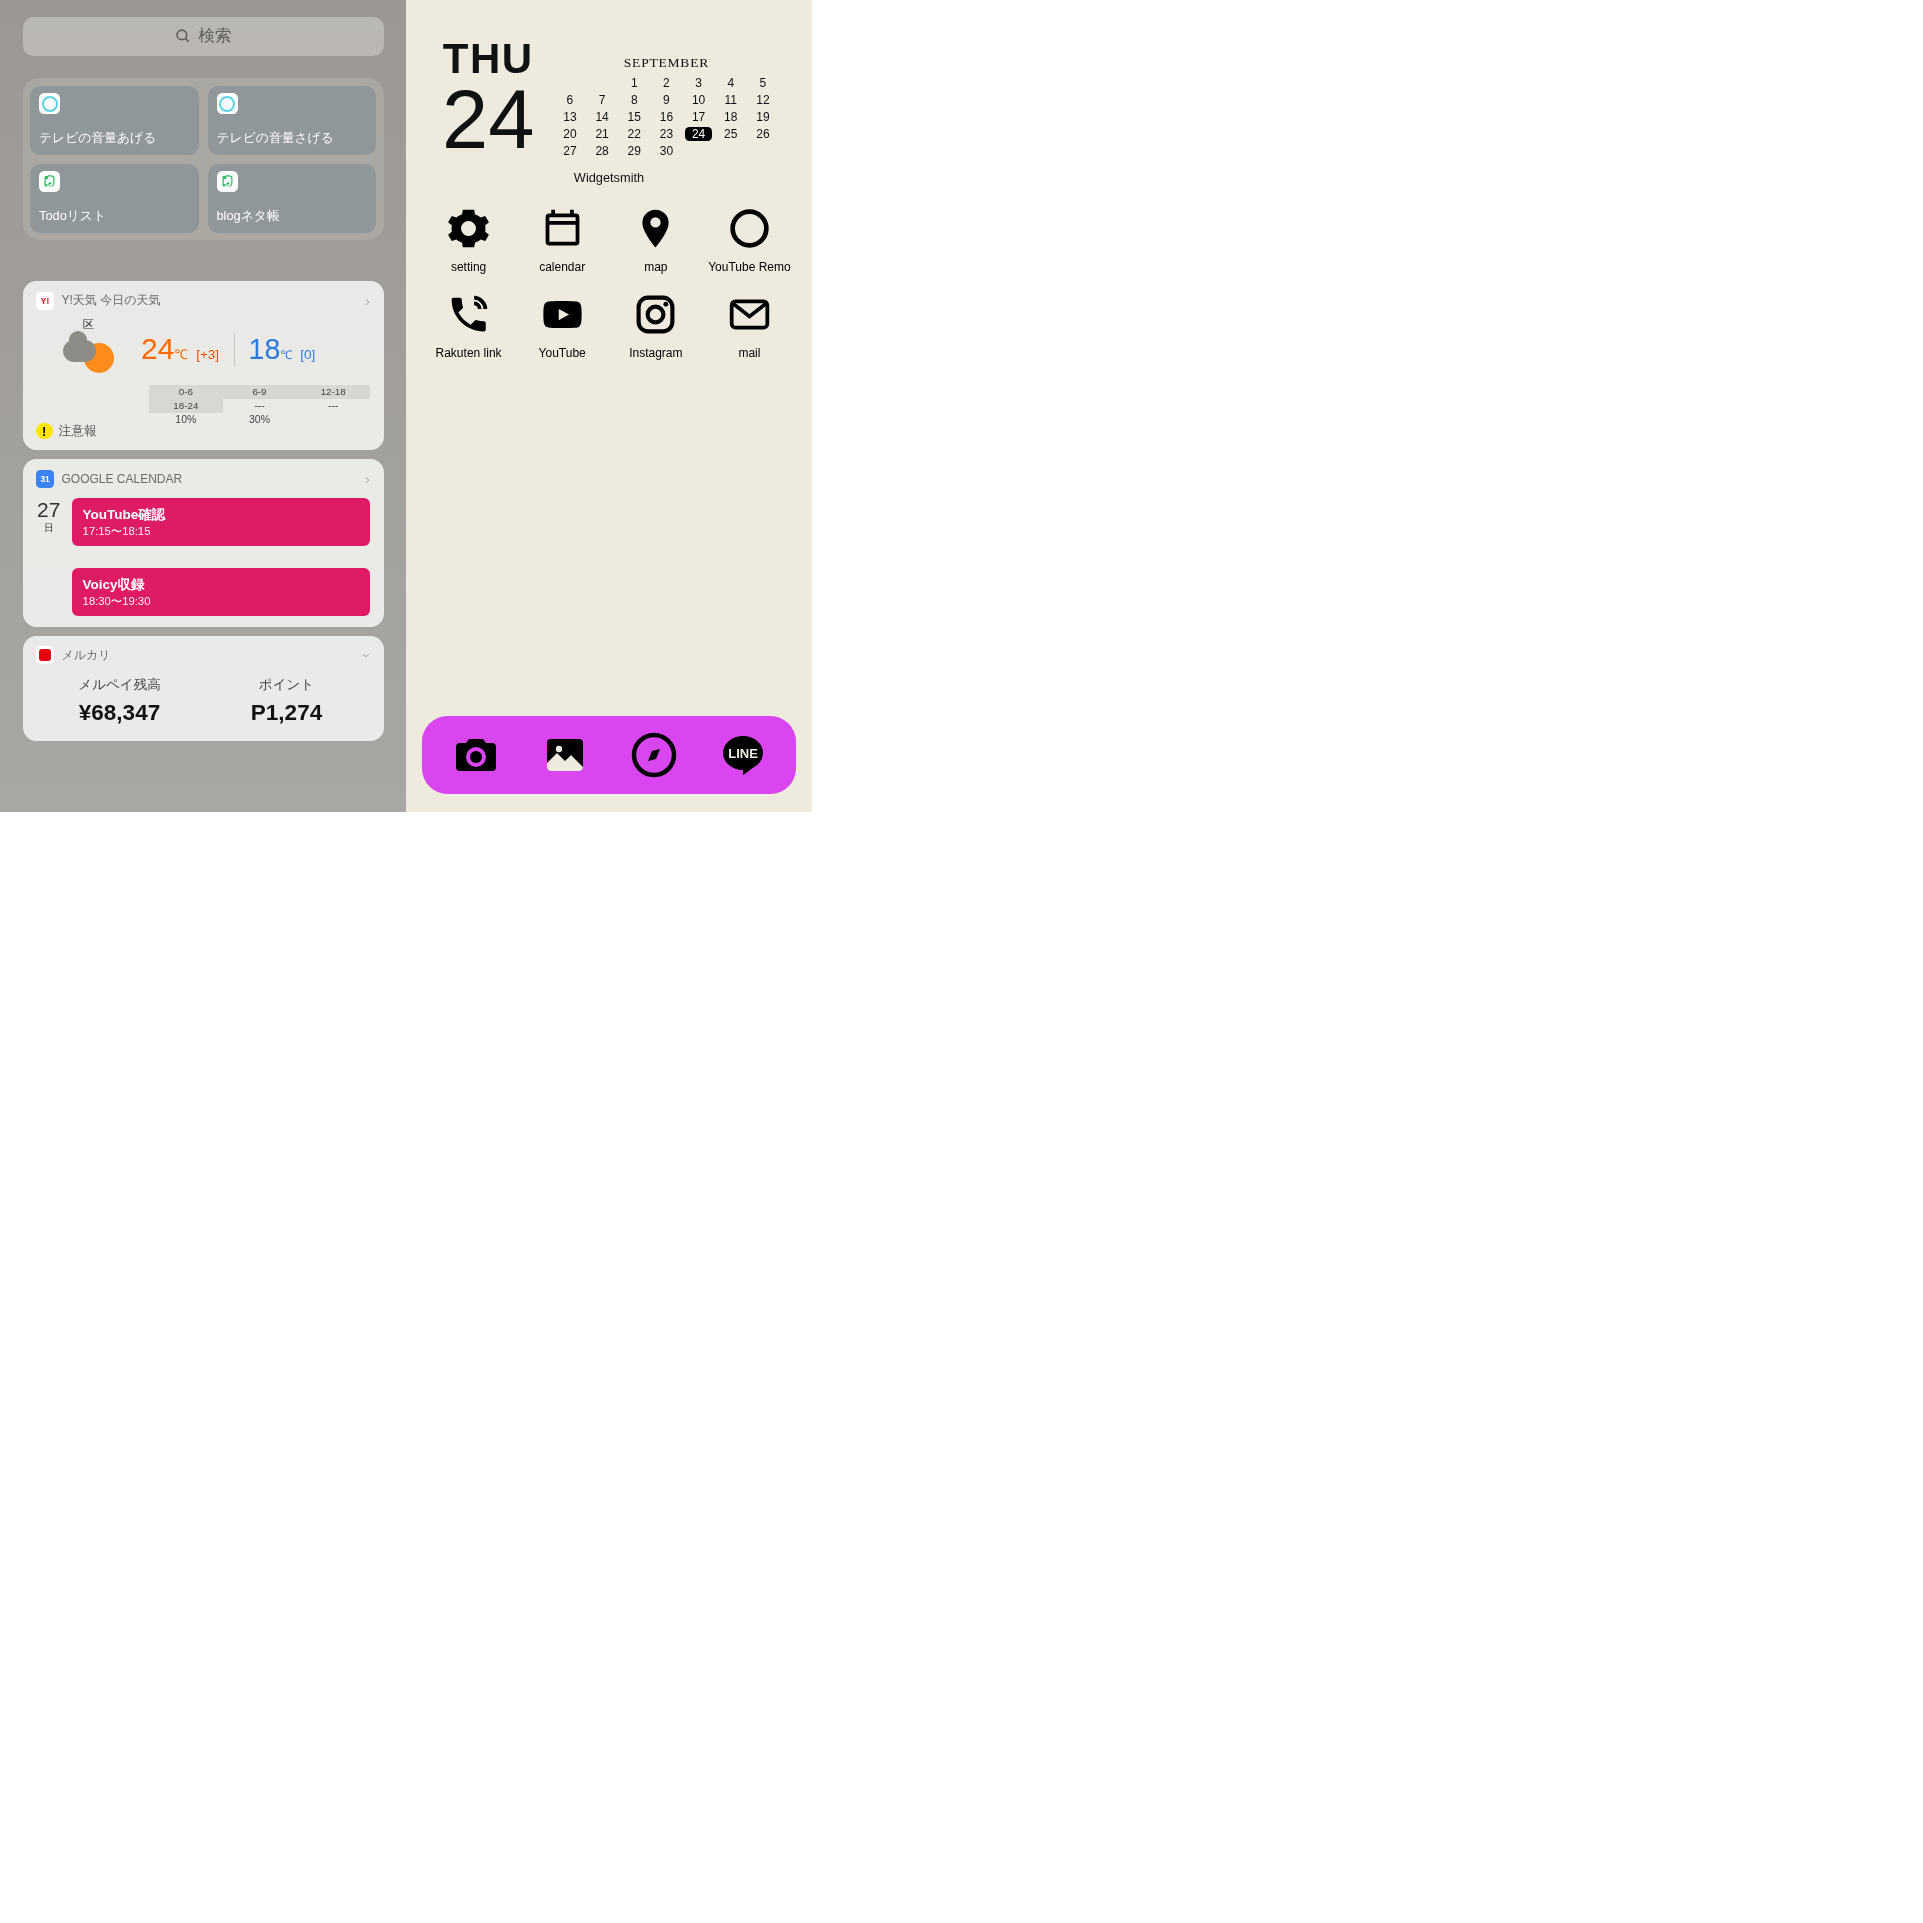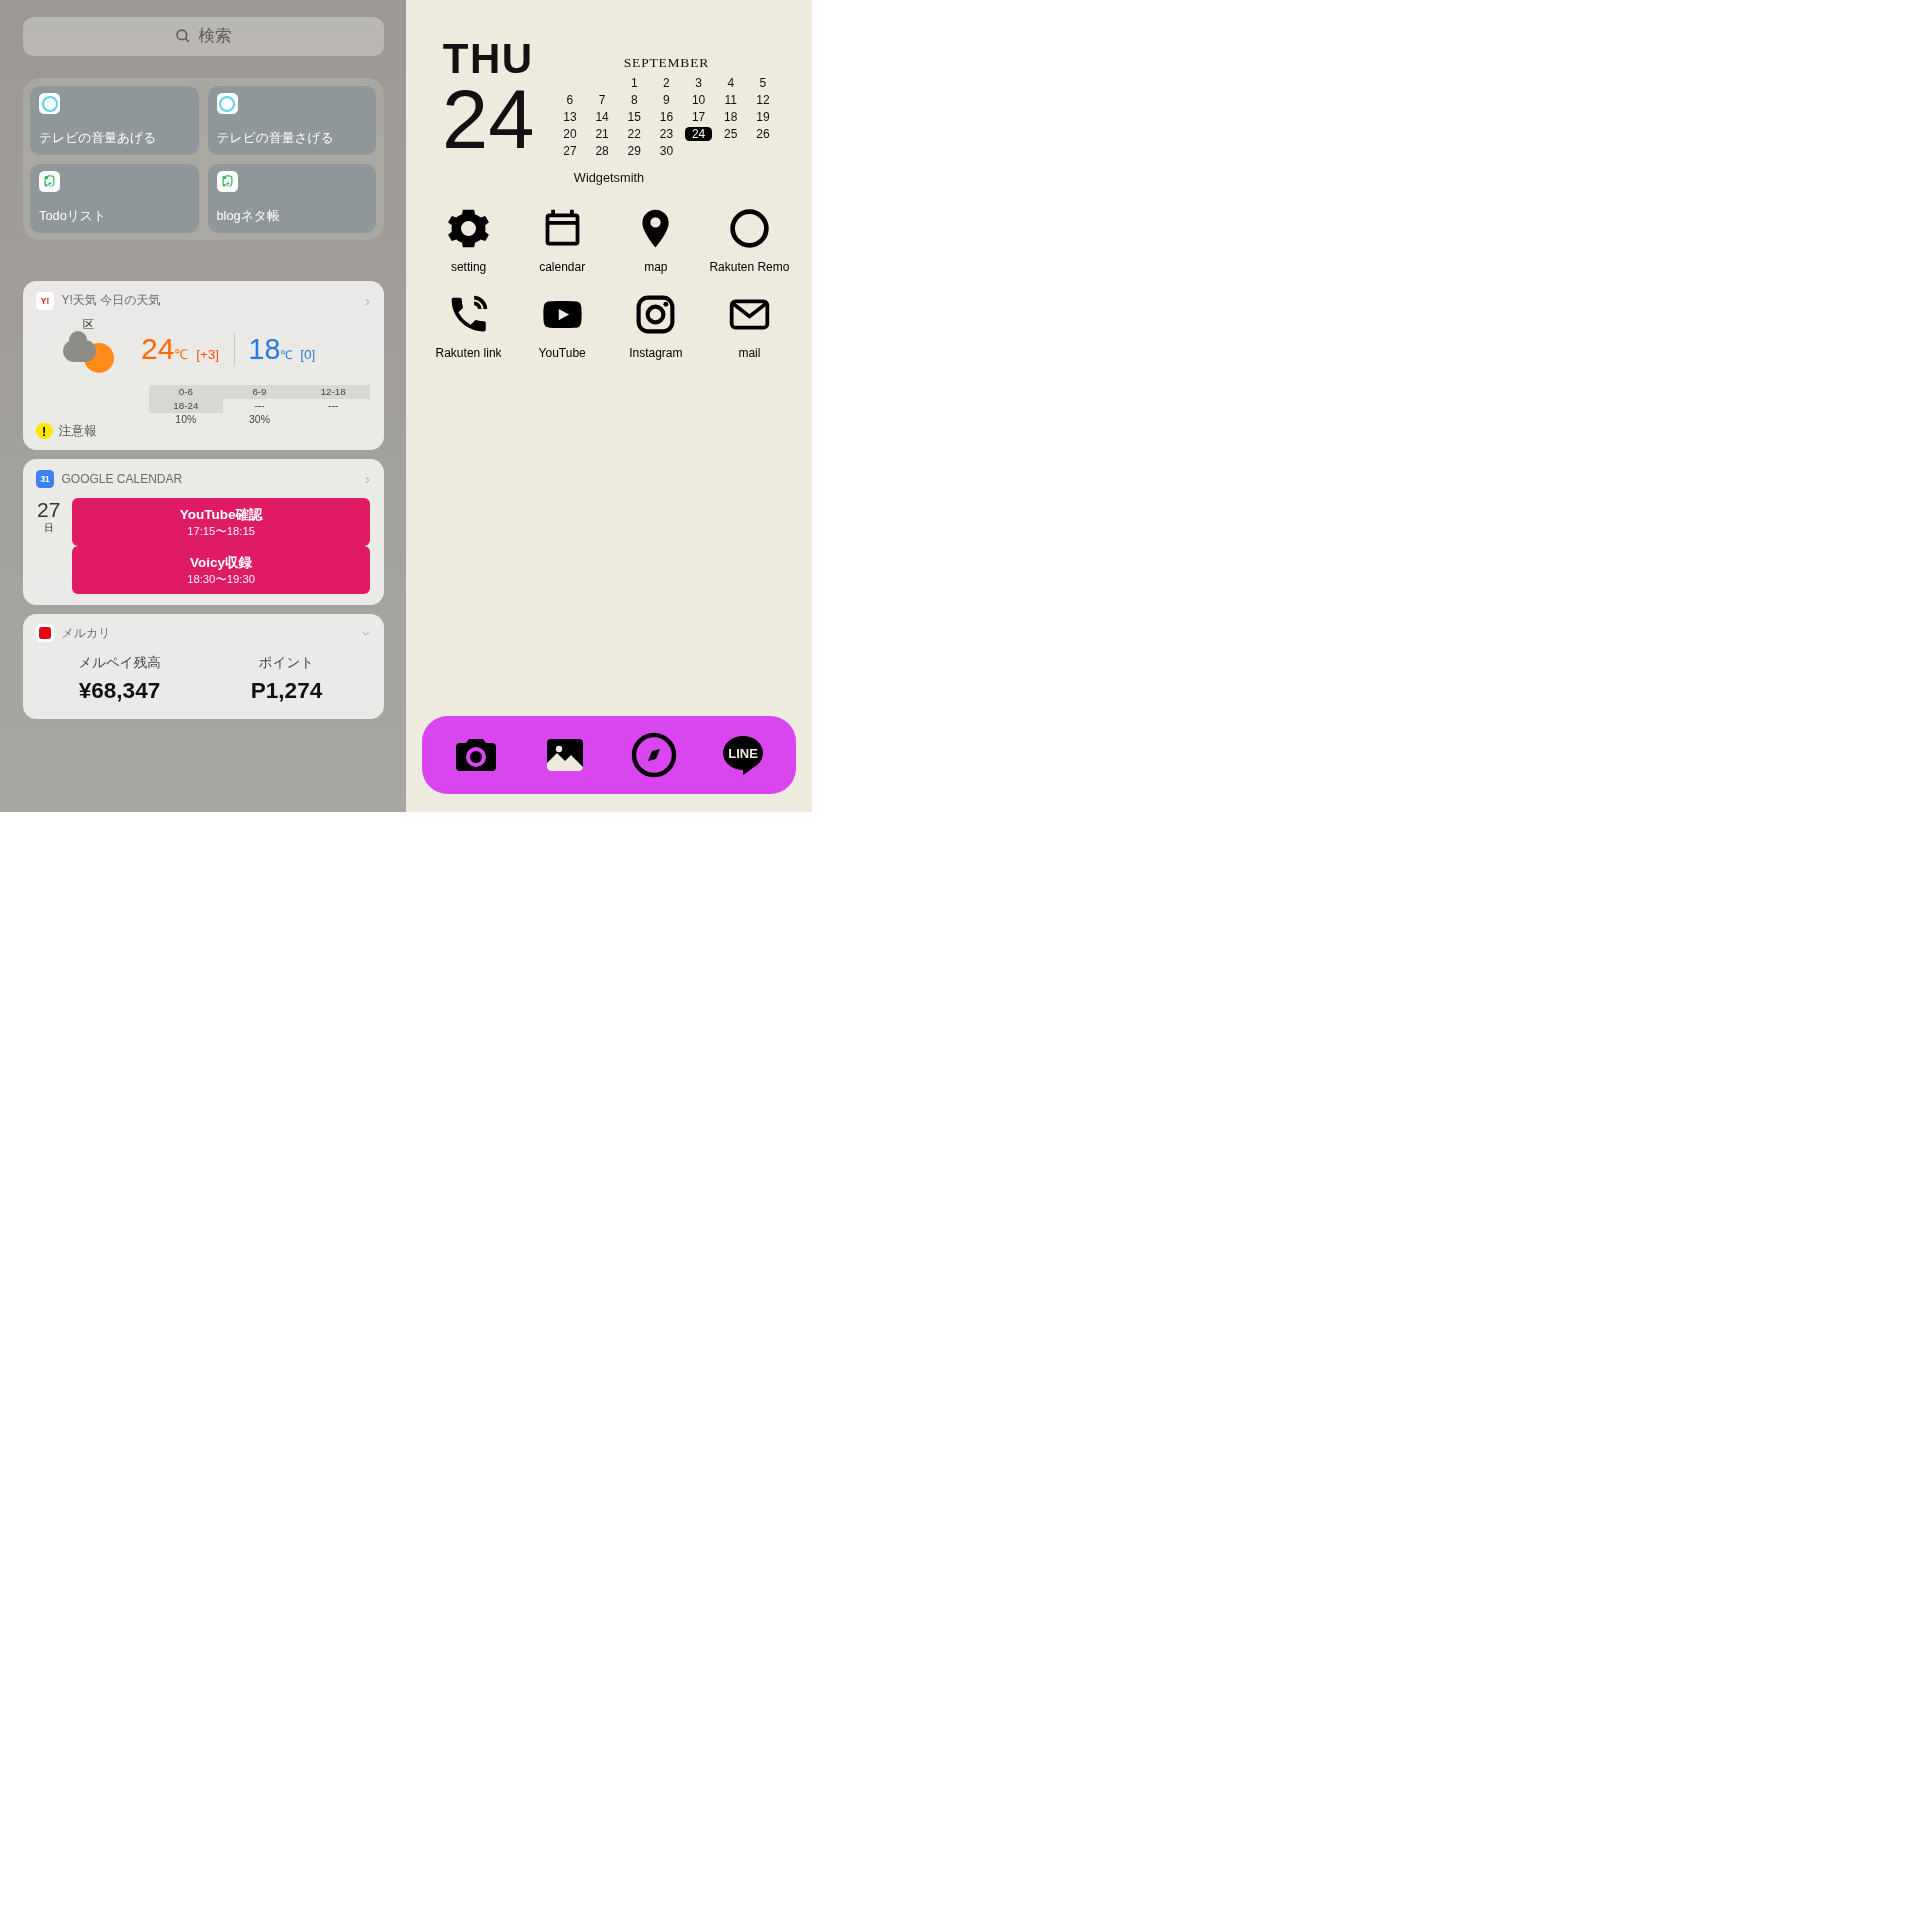--- a/index.html
+++ b/index.html
@@ -46,21 +46,21 @@
   .sun-icon{width:51px;height:45px;position:relative;margin:3px auto 0;}
   .sun-icon .cloud{position:absolute;left:0;top:4.5px;width:33px;height:22.5px;background:#8e8c87;border-radius:15px;}
   .sun-icon .cloud::before{content:"";position:absolute;left:6px;top:-9px;width:18px;height:18px;background:#8e8c87;border-radius:50%;}
   .sun-icon .sun{position:absolute;right:0;top:7.5px;width:30px;height:30px;background:#ff8c1a;border-radius:50%;}
 
   
   .gc-body{display:flex;gap:10.5px;margin-top:10.5px;}
   .gc-date{text-align:center;width:25.6px;color:#333;}
   .gc-date .n{font-size:21px;font-weight:500;}
   .gc-date .d{font-size:9.8px;}
-  .gc-events{flex:1;display:flex;flex-direction:column;gap:0;text-align:center;}
+  .gc-events{flex:1;display:flex;flex-direction:column;gap:22px;}
   .ev{background:#e01b66;color:#fff;border-radius:6px;padding:7.5px 10.5px;}
   .ev .t{font-size:13.5px;font-weight:600;}
   .ev .tm{font-size:11.3px;opacity:.95;}
 
   
   .mer-body{display:flex;margin-top:12px;margin-bottom:4.5px;}
   .mer-col{flex:1;text-align:center;}
   .mer-col .lbl{font-size:13.5px;color:#444;margin-bottom:6px;}
   .mer-col .val{font-size:22.5px;font-weight:700;color:#111;}
 
@@ -286,21 +286,21 @@
           </svg>
         </div>
         <div class="lbl">map</div>
       </div>
       <div class="app">
         <div class="ic">
           <svg viewBox="0 0 24 24">
             <circle cx="12" cy="12" r="9" fill="none" stroke="#000" stroke-width="2.5"></circle>
           </svg>
         </div>
-        <div class="lbl">Rakuten Remo</div>
+        <div class="lbl">YouTube Remo</div>
       </div>
       <div class="app">
         <div class="ic">
           <svg viewBox="0 0 24 24">
             <path d="M6.6 10.8c1.4 2.8 3.8 5.2 6.6 6.6l2.2-2.2c.3-.3.7-.4 1-.2 1.2.4 2.5.6 3.8.6.6 0 1 .4 1 1V20c0 .6-.4 1-1 1C10.6 21 3 13.4 3 4c0-.6.4-1 1-1h3.4c.6 0 1 .4 1 1 0 1.3.2 2.6.6 3.8.1.3 0 .7-.2 1L6.6 10.8z"></path>
             <path d="M15 3c3 0 6 3 6 6" fill="none" stroke="#000" stroke-width="2"></path>
             <path d="M15 6c1.5 0 3 1.5 3 3" fill="none" stroke="#000" stroke-width="2"></path>
           </svg>
         </div>
         <div class="lbl">Rakuten link</div>

